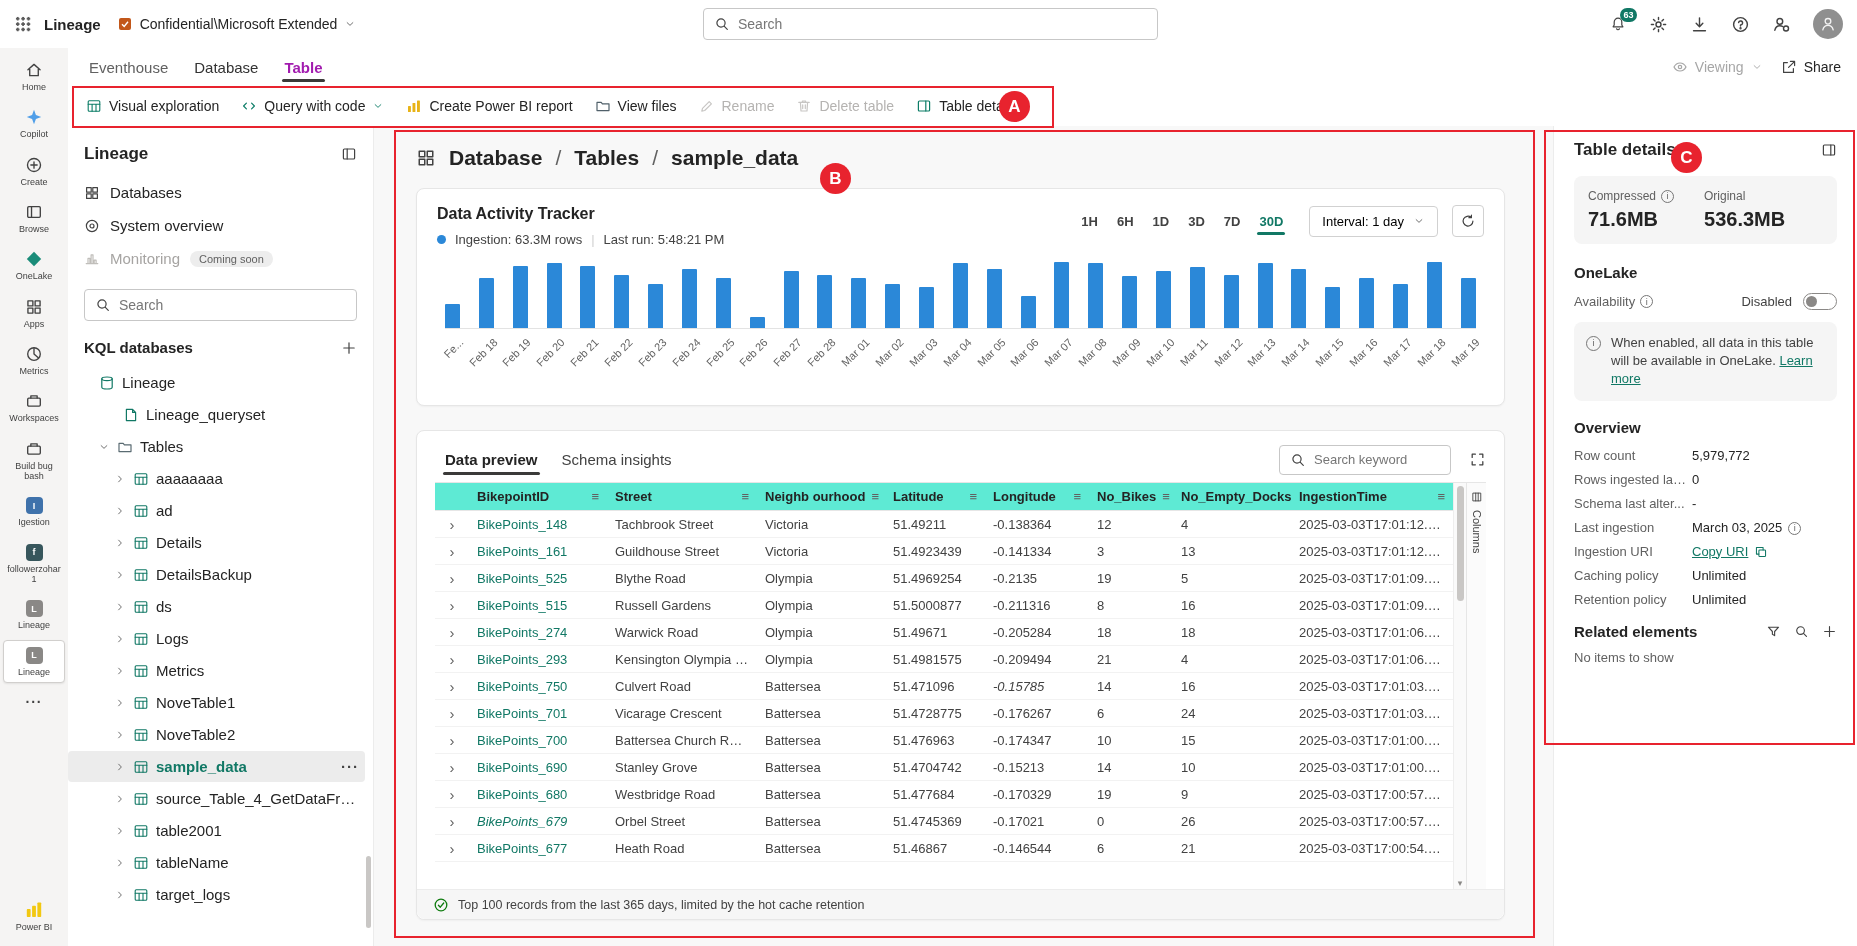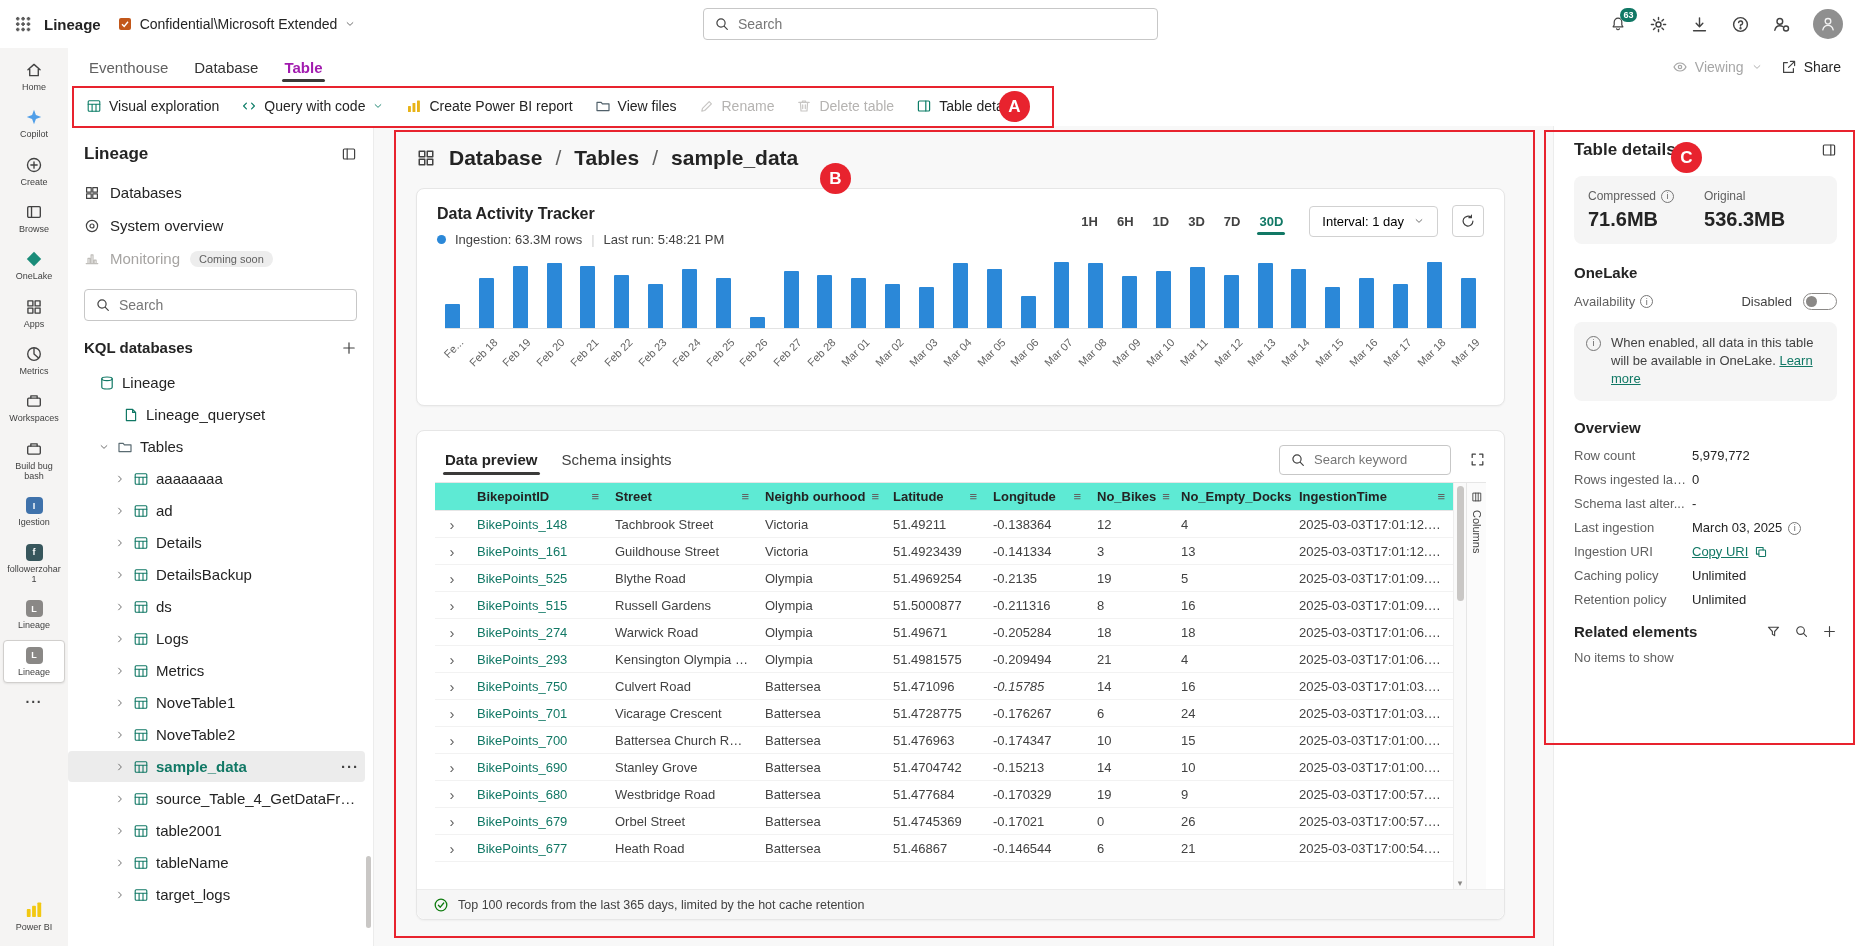--- a/index.html
+++ b/index.html
@@ -1122,21 +1122,21 @@
                       <div class="dg-cell" style="width: 150px;">Westbridge Road</div>
                       <div class="dg-cell" style="width: 128px;">Battersea</div>
                       <div class="dg-cell" style="width: 100px;">51.477684</div>
                       <div class="dg-cell" style="width: 104px;">-0.170329</div>
                       <div class="dg-cell" style="width: 84px;">19</div>
                       <div class="dg-cell" style="width: 118px;">9</div>
                       <div class="dg-cell" style="flex: 1 1 0%; width: auto;">2025-03-03T17:00:57.769...</div>
                     </div>
                     <div class="dg-row">
                       <div class="dg-cell w-chev">›</div>
-                      <div class="dg-cell teal" style="width: 138px;">BikePoints_679</div>
+                      <div class="dg-cell teal" style="width: 138px; font-style: italic;">BikePoints_679</div>
                       <div class="dg-cell" style="width: 150px;">Orbel Street</div>
                       <div class="dg-cell" style="width: 128px;">Battersea</div>
                       <div class="dg-cell" style="width: 100px;">51.4745369</div>
                       <div class="dg-cell" style="width: 104px;">-0.17021</div>
                       <div class="dg-cell" style="width: 84px;">0</div>
                       <div class="dg-cell" style="width: 118px;">26</div>
                       <div class="dg-cell" style="flex: 1 1 0%; width: auto;">2025-03-03T17:00:57.769...</div>
                     </div>
                     <div class="dg-row">
                       <div class="dg-cell w-chev">›</div>

